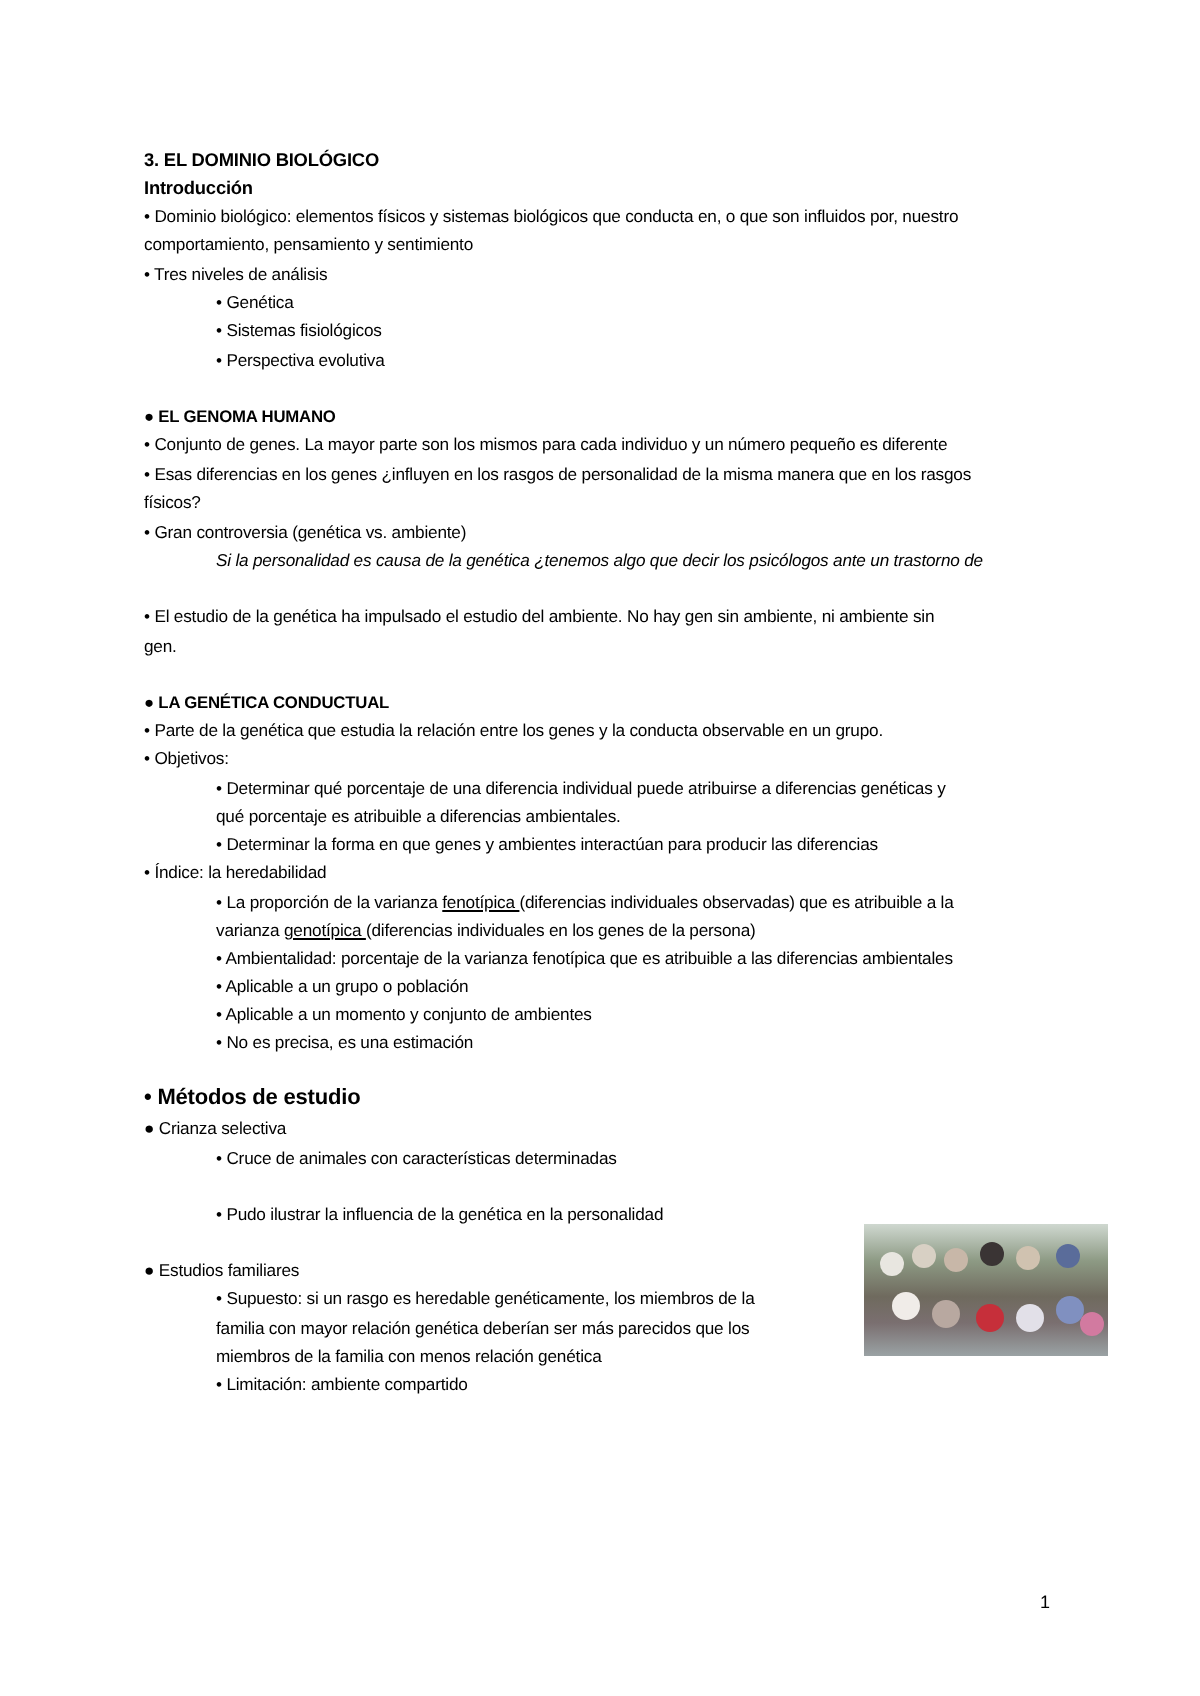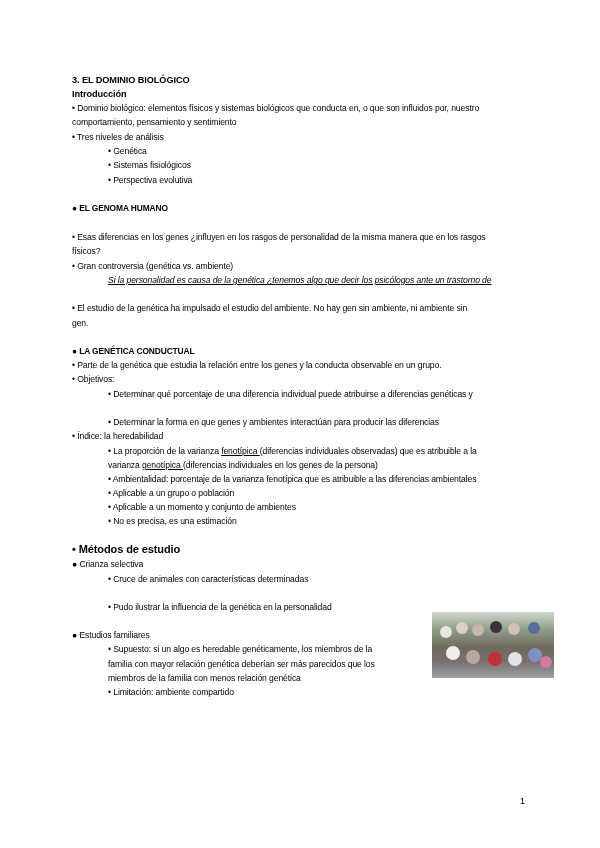--- a/index.html
+++ b/index.html
@@ -4,21 +4,21 @@
 <style>
   html, body { margin:0; padding:0; background:#ffffff; }
   body { width:600px; height:848px; position:relative; overflow:hidden;
          font-family:"Liberation Sans", sans-serif; color:#000; }
   .page { position:absolute; left:0; top:0; width:552px; height:848px; background:#fff; }
   .line { position:absolute; font-size:8.6px; line-height:12px; white-space:nowrap; letter-spacing:-0.1px; }
   .h1 { font-weight:bold; font-size:9.2px; }
   .h2 { font-weight:bold; font-size:9.2px;text-align:right; }
   .sec { font-weight:bold; font-size:8.4px; }
   .bigsec { font-weight:bold; font-size:11px; line-height:14px; }
-  .it { font-style:italic;text-decoration:underline; }
+  .it { font-style:italic; }
   u { }
   .photo { position:absolute; left:432px; top:612px; width:122px; height:66px; overflow:hidden;
            background:linear-gradient(180deg,#cfd8d0 0%,#8d9a84 28%,#6f6a5e 55%,#7a6f70 75%,#9aa2a4 100%); }
   .photo .p { position:absolute; border-radius:50%; }
   .pagenum { position:absolute; left:520px; top:796px; font-size:9px; }
 </style>
 </head>
 <body>
 
 <div class="page">
@@ -26,47 +26,49 @@
   <div class="line h1" style="left:72px;top:74px">3. EL DOMINIO BIOLÓGICO</div>
   <div class="line h2" style="left:72px;top:88px">Introducción</div>
   <div class="line" style="left:72px;top:102px">• Dominio biológico: elementos físicos y sistemas biológicos que conducta en, o que son influidos por, nuestro</div>
   <div class="line" style="left:72px;top:116px">comportamiento, pensamiento y sentimiento</div>
   <div class="line" style="left:72px;top:131px">• Tres niveles de análisis</div>
   <div class="line" style="left:108px;top:145px">• Genética</div>
   <div class="line" style="left:108px;top:159px">• Sistemas fisiológicos</div>
   <div class="line" style="left:108px;top:174px">• Perspectiva evolutiva</div>
 
   <div class="line sec" style="left:72px;top:202px">● EL GENOMA HUMANO</div>
+  <div class="line" style="left:72px;top:216px">• Conjunto de genes. La mayor parte son los mismos para cada individuo y un número pequeño es diferente</div>
   <div class="line" style="left:72px;top:231px">• Esas diferencias en los genes ¿influyen en los rasgos de personalidad de la misma manera que en los rasgos</div>
   <div class="line" style="left:72px;top:245px">físicos?</div>
   <div class="line" style="left:72px;top:260px">• Gran controversia (genética vs. ambiente)</div>
   <div class="line it" style="left:108px;top:274px">Si la personalidad es causa de la genética ¿tenemos algo que decir los psicólogos ante un trastorno de</div>
   <div class="line" style="left:72px;top:302px">• El estudio de la genética ha impulsado el estudio del ambiente. No hay gen sin ambiente, ni ambiente sin</div>
   <div class="line" style="left:72px;top:317px">gen.</div>
 
   <div class="line sec" style="left:72px;top:345px">● LA GENÉTICA CONDUCTUAL</div>
   <div class="line" style="left:72px;top:359px">• Parte de la genética que estudia la relación entre los genes y la conducta observable en un grupo.</div>
   <div class="line" style="left:72px;top:373px">• Objetivos:</div>
   <div class="line" style="left:108px;top:388px">• Determinar qué porcentaje de una diferencia individual puede atribuirse a diferencias genéticas y</div>
+  <div class="line" style="left:108px;top:402px">qué porcentaje es atribuible a diferencias ambientales.</div>
   <div class="line" style="left:108px;top:416px">• Determinar la forma en que genes y ambientes interactúan para producir las diferencias</div>
   <div class="line" style="left:72px;top:430px">• Índice: la heredabilidad</div>
   <div class="line" style="left:108px;top:445px"><span>• La proporción de la varianza </span><u>fenotípica </u><span>(diferencias individuales observadas) que es atribuible a la</span></div>
   <div class="line" style="left:108px;top:459px"><span>varianza </span><u>genotípica </u><span>(diferencias individuales en los genes de la persona)</span></div>
   <div class="line" style="left:108px;top:473px">• Ambientalidad: porcentaje de la varianza fenotípica que es atribuible a las diferencias ambientales</div>
   <div class="line" style="left:108px;top:487px">• Aplicable a un grupo o población</div>
   <div class="line" style="left:108px;top:501px">• Aplicable a un momento y conjunto de ambientes</div>
   <div class="line" style="left:108px;top:515px">• No es precisa, es una estimación</div>
 
   <div class="line bigsec" style="left:72px;top:542px">• Métodos de estudio</div>
   <div class="line" style="left:72px;top:558px">● Crianza selectiva</div>
   <div class="line" style="left:108px;top:573px">• Cruce de animales con características determinadas</div>
   <div class="line" style="left:108px;top:601px">• Pudo ilustrar la influencia de la genética en la personalidad</div>
 
   <div class="line" style="left:72px;top:629px">● Estudios familiares</div>
-  <div class="line" style="left:108px;top:643px">• Supuesto: si un algo es heredable genéticamente, los miembros de la</div>
+  <div class="line" style="left:108px;top:643px">• Supuesto: si un rasgo es heredable genéticamente, los miembros de la</div>
   <div class="line" style="left:108px;top:658px">familia con mayor relación genética deberían ser más parecidos que los</div>
   <div class="line" style="left:108px;top:672px">miembros de la familia con menos relación genética</div>
   <div class="line" style="left:108px;top:686px">• Limitación: ambiente compartido</div>
 
   <div class="photo">
     <div class="p" style="left:8px;top:14px;width:12px;height:12px;background:#e8e6e0"></div>
     <div class="p" style="left:24px;top:10px;width:12px;height:12px;background:#d8d0c4"></div>
     <div class="p" style="left:40px;top:12px;width:12px;height:12px;background:#c8b7a8"></div>
     <div class="p" style="left:58px;top:9px;width:12px;height:12px;background:#3a3434"></div>
     <div class="p" style="left:76px;top:11px;width:12px;height:12px;background:#d0c2b0"></div>

